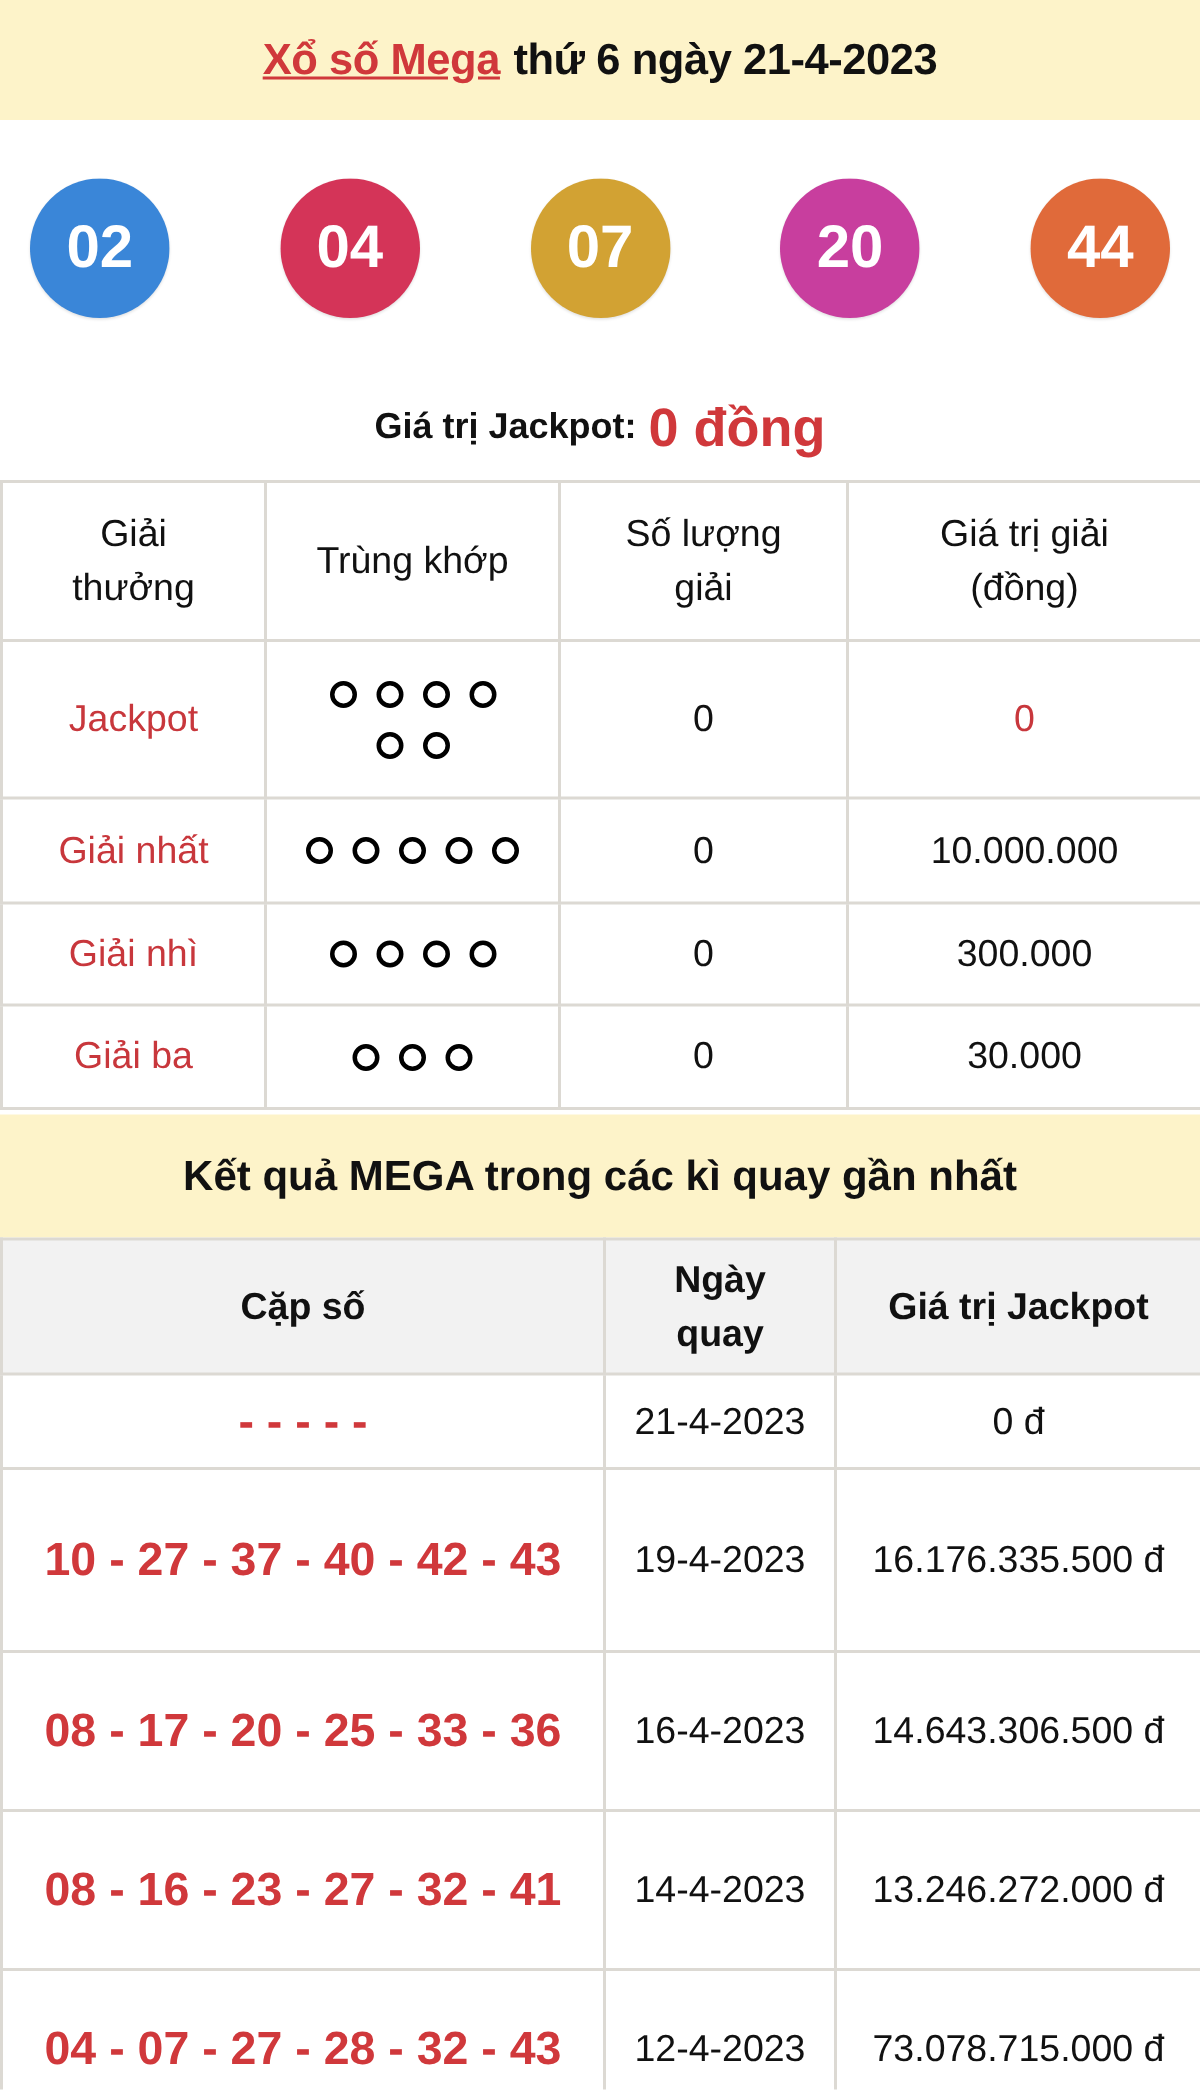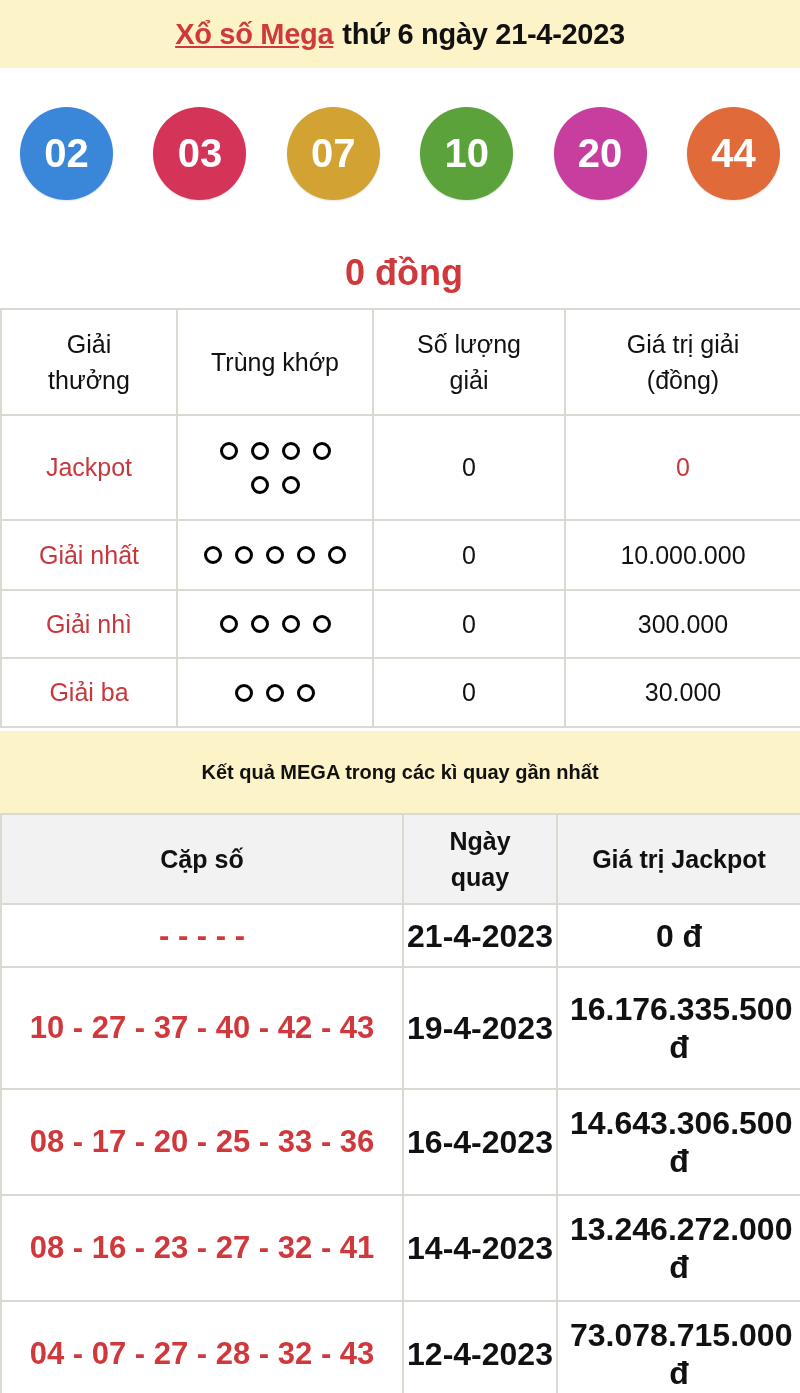--- a/index.html
+++ b/index.html
@@ -1,20 +1,20 @@
 <!DOCTYPE html>
 <html><head>
 <meta charset="utf-8">
 <style>
   * { box-sizing: border-box; margin: 0; padding: 0; }
   html, body { width: 800px; height: 1393px; overflow: hidden; background: #ffffff; }
   body { font-family: "Liberation Sans", sans-serif; color: #111; }
 
   .top-banner {
-    height: 68px; background: #fdf3c9;
+    height: 80px; background: #fdf3c9;
     display: flex; align-items: center; justify-content: center;
     font-size: 29px; font-weight: bold; letter-spacing: -0.3px;
   }
   .top-banner a { color: #d0383b; text-decoration: underline; margin-right: 9px; }
   .top-banner .rest { color: #111; }
 
   .balls { height: 170px; display: flex; justify-content: space-between; align-items: center; padding: 16px 20px; }
   .ball {
     width: 93px; height: 93px; border-radius: 50%;
     display: flex; align-items: center; justify-content: center;
@@ -33,45 +33,45 @@
 
   .prize-table th { font-weight: normal; font-size: 25px; line-height: 36px; height: 106px; }
   .prize-table td { font-size: 25px; }
   .prize-table .red { color: #c8373c; }
   .dots { display: flex; flex-wrap: wrap; justify-content: center; gap: 0 13px; padding: 0 25px; }
   .dot { width: 18px; height: 18px; border: 3px solid #000; border-radius: 50%; margin: 8px 0; }
 
   .section-banner {
     height: 82px; background: #fdf3c9;
     display: flex; align-items: center; justify-content: center;
-    font-size: 20px; font-weight: bold; margin-top: 3px;
+    font-size: 28px; font-weight: bold; margin-top: 3px;
   }
 
   .results-table th { background: #f2f2f2; font-weight: bold; font-size: 25px; line-height: 36px; height: 90px; }
-  .results-table td { font-size: 32px; line-height: 38px; font-weight: bold; }
+  .results-table td { font-size: 25px; line-height: 38px; }
   .results-table .nums { color: #d0383b; font-weight: bold; font-size: 31px; line-height: 42px; padding: 0 20px; }
 </style>
 </head>
 <body>
 
 <div class="top-banner">
   <a>Xổ số Mega</a>
   <span class="rest">thứ 6 ngày 21-4-2023</span>
 </div>
 
 <div class="balls">
   <div class="ball" style="background: radial-gradient(circle at 50% 20%, rgba(58, 134, 216, 0.8) 0%, rgb(58, 134, 216) 60%, rgb(58, 134, 216) 100%) rgb(58, 134, 216);">02</div>
-  <div class="ball" style="background: radial-gradient(circle at 50% 20%, rgba(212, 52, 88, 0.8) 0%, rgb(212, 52, 88) 60%, rgb(212, 52, 88) 100%) rgb(212, 52, 88);">03</div>
+  <div class="ball" style="background: radial-gradient(circle at 50% 20%, rgba(212, 52, 88, 0.8) 0%, rgb(212, 52, 88) 60%, rgb(212, 52, 88) 100%) rgb(212, 52, 88);">04</div>
   <div class="ball" style="background: radial-gradient(circle at 50% 20%, rgba(210, 162, 51, 0.8) 0%, rgb(210, 162, 51) 60%, rgb(210, 162, 51) 100%) rgb(210, 162, 51);">07</div>
-  <div class="ball" style="background: radial-gradient(circle at 50% 20%, rgba(91, 162, 58, 0.8) 0%, rgb(91, 162, 58) 60%, rgb(91, 162, 58) 100%) rgb(91, 162, 58);">10</div>
   <div class="ball" style="background: radial-gradient(circle at 50% 20%, rgba(200, 62, 158, 0.8) 0%, rgb(200, 62, 158) 60%, rgb(200, 62, 158) 100%) rgb(200, 62, 158);">20</div>
   <div class="ball" style="background: radial-gradient(circle at 50% 20%, rgba(224, 106, 58, 0.8) 0%, rgb(224, 106, 58) 60%, rgb(224, 106, 58) 100%) rgb(224, 106, 58);">44</div>
 </div>
 
 <div class="jackpot-line">
+  <span>Giá trị Jackpot:</span>
   <span class="val">0 đồng</span>
 </div>
 
 <table class="prize-table">
   <colgroup>
       <col style="width:176px">
       <col style="width:196px">
       <col style="width:192px">
       <col style="width:236px">
     </colgroup>

